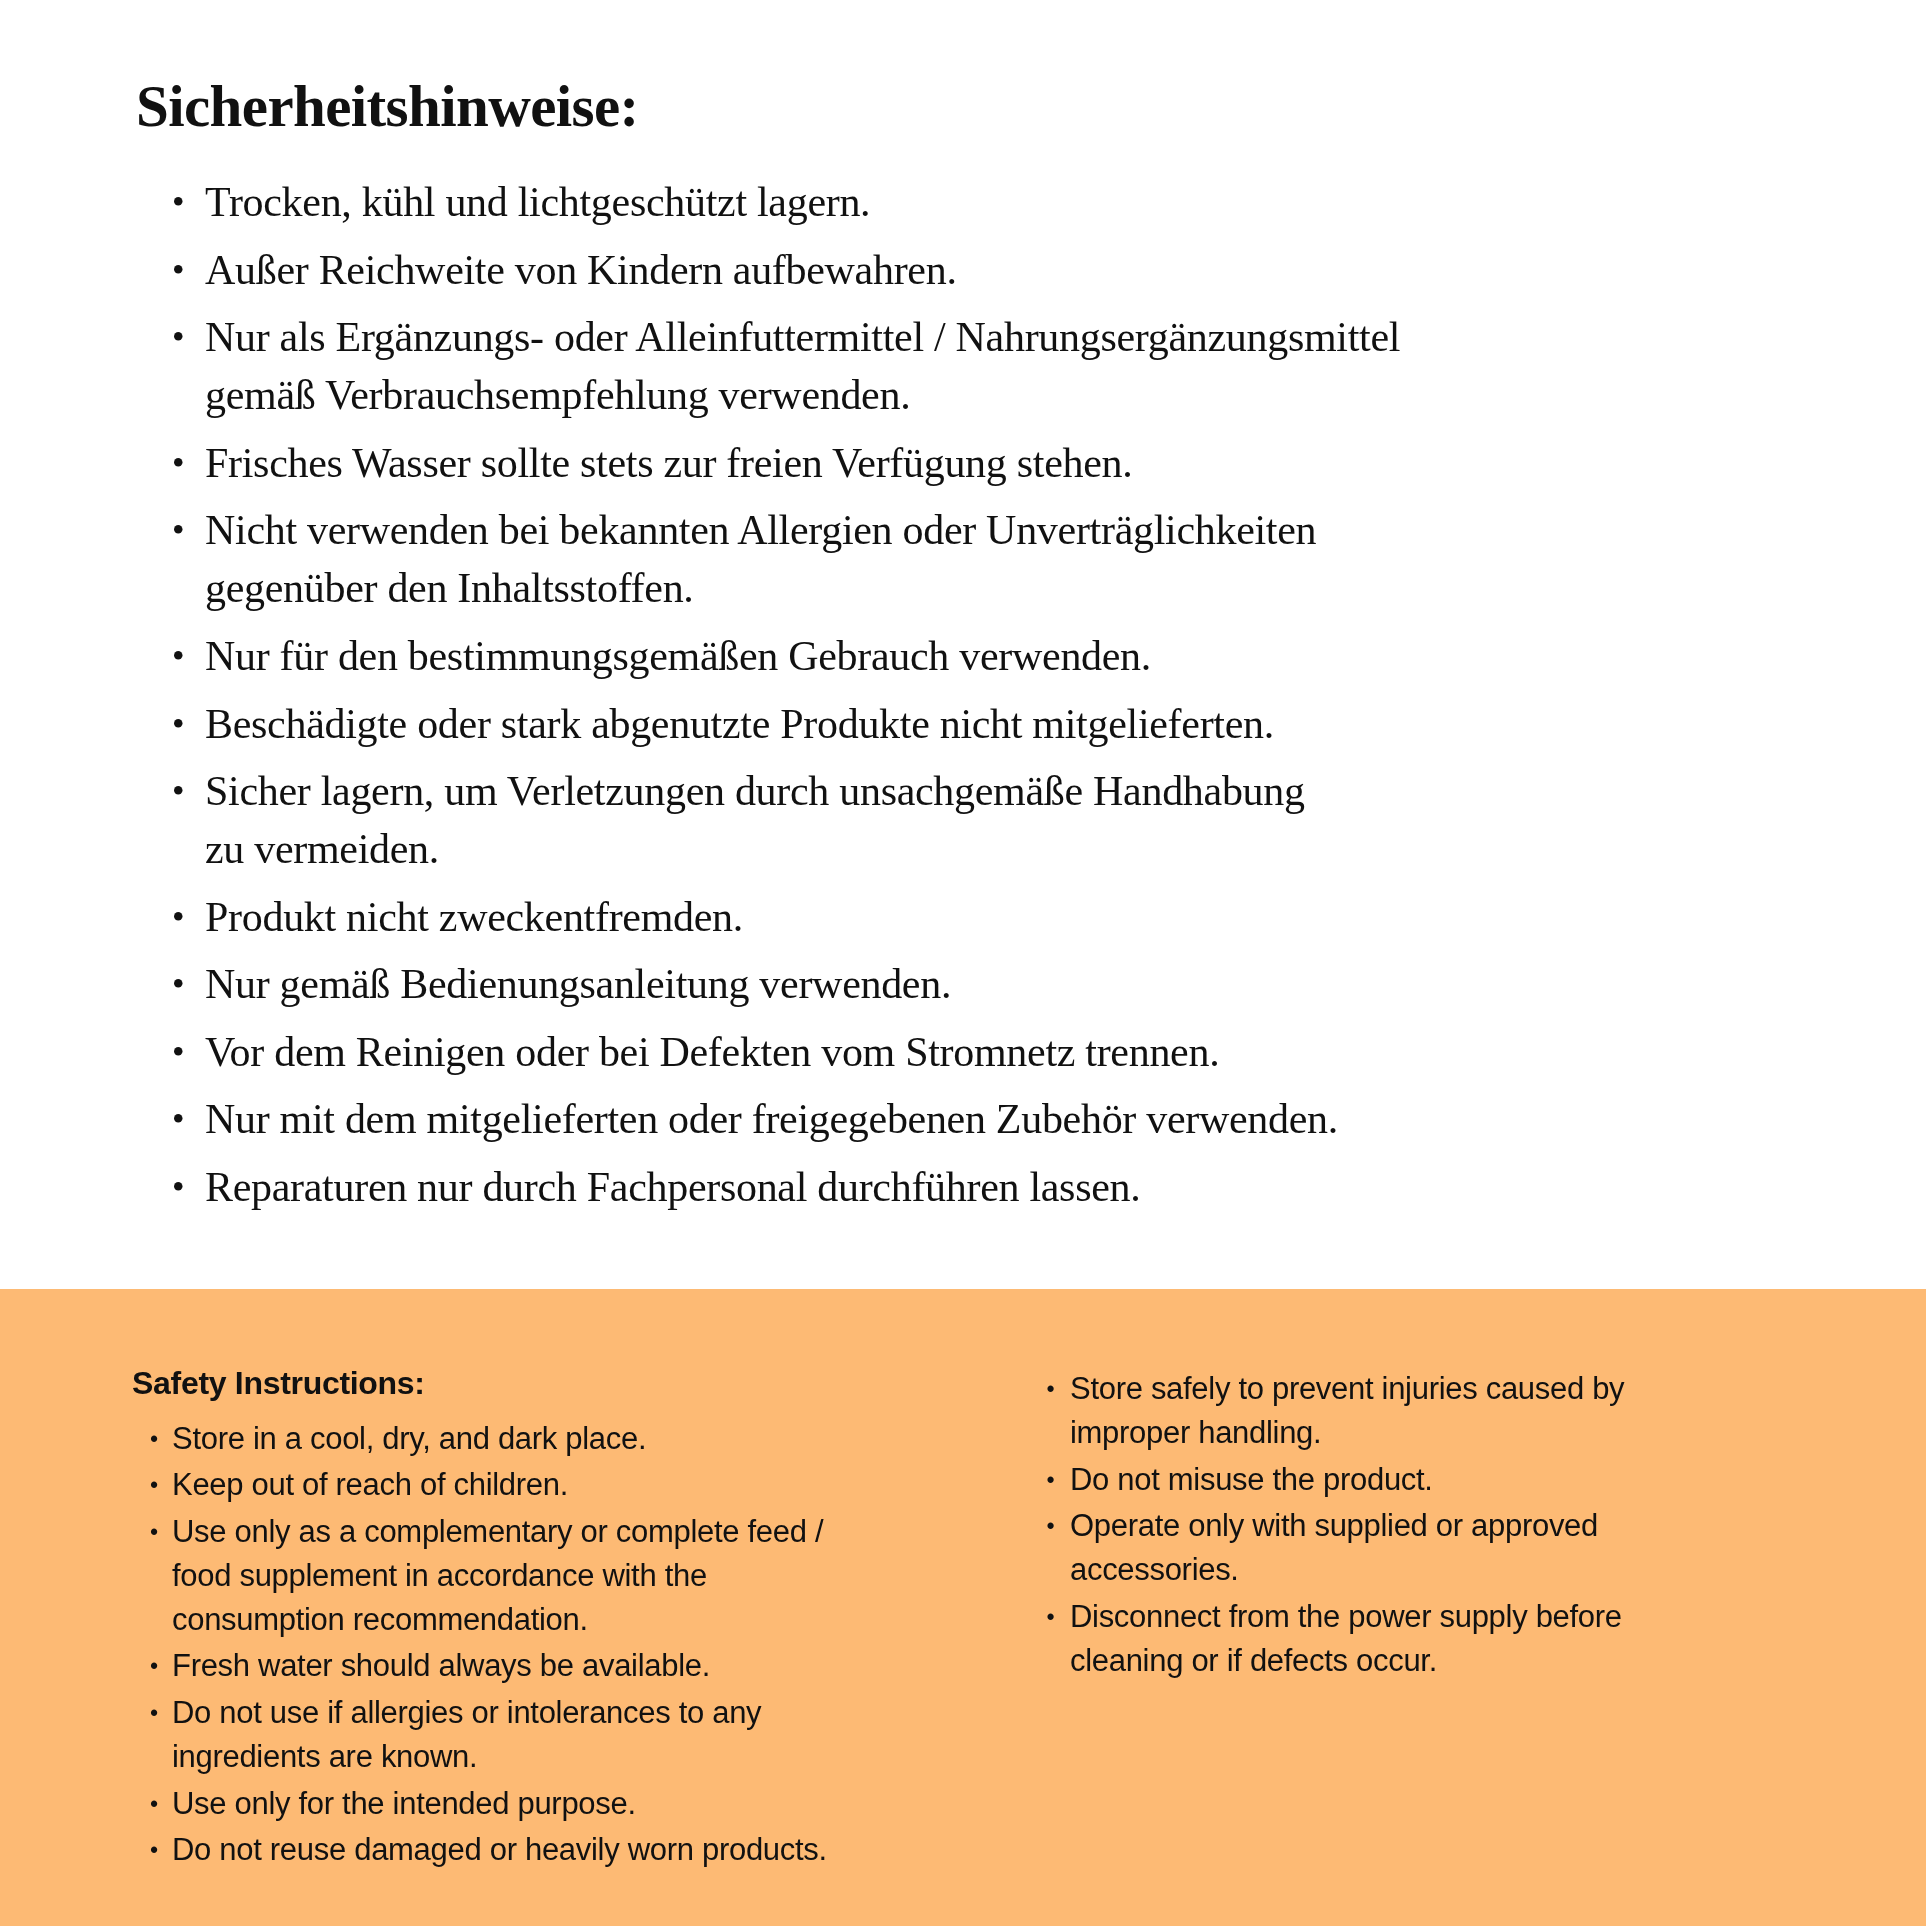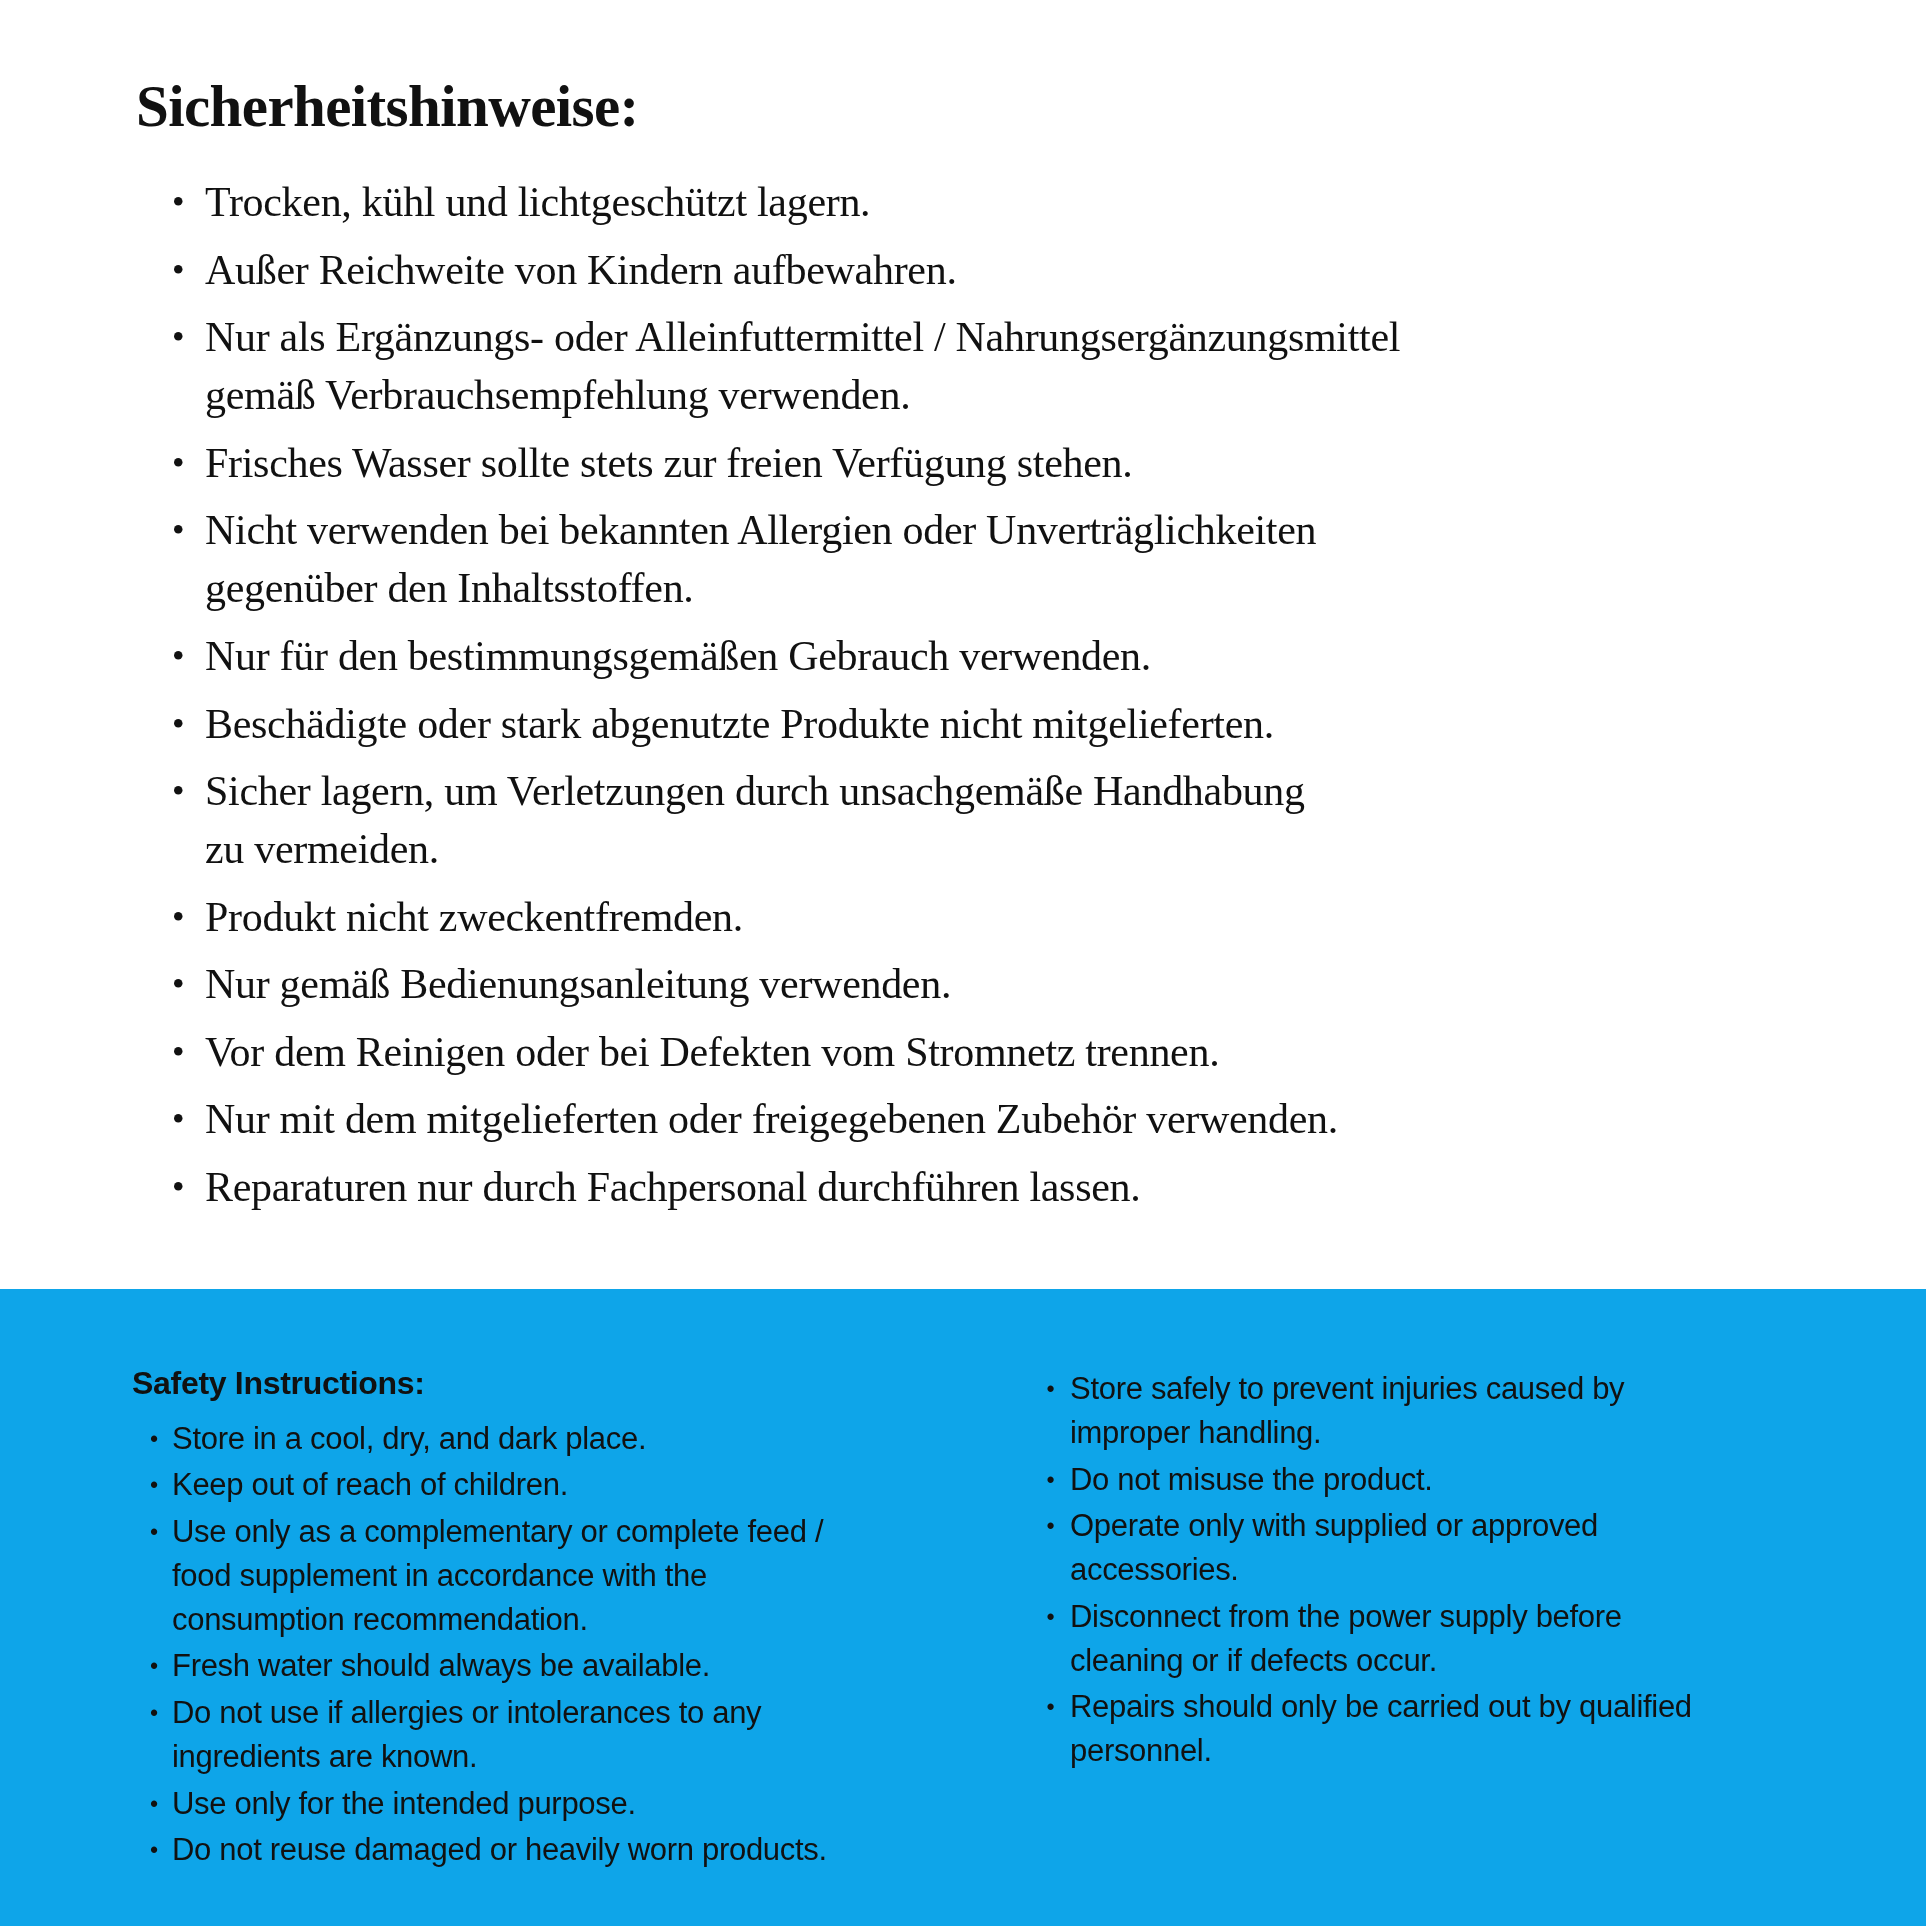--- a/index.html
+++ b/index.html
@@ -50,21 +50,21 @@
     left: 36px;
     top: 0;
     font-size: 0.85em;
     line-height: 58px;
   }
 
   
   .en-section {
     box-sizing: border-box;
     height: 637px;
-    background: #0ea5e9;
+    background: #fdba74;
     padding: 78px 83px 0 132px;
     display: flex;
     align-items: flex-start;
   }
   .en-col-left {
     flex: none;
     width: 912px;
   }
   .en-col-right {
     flex: none;
@@ -179,18 +179,16 @@
 
         <li>Do not misuse the product.</li>
 
 
         <li>Operate only with supplied or approved
 accessories.</li>
 
         <li>Disconnect from the power supply before
 cleaning or if defects occur.</li>
 
-        <li>Repairs should only be carried out by qualified
-personnel.</li>
       </ul>
   </div>
 </div>
 
 
 </body></html>

